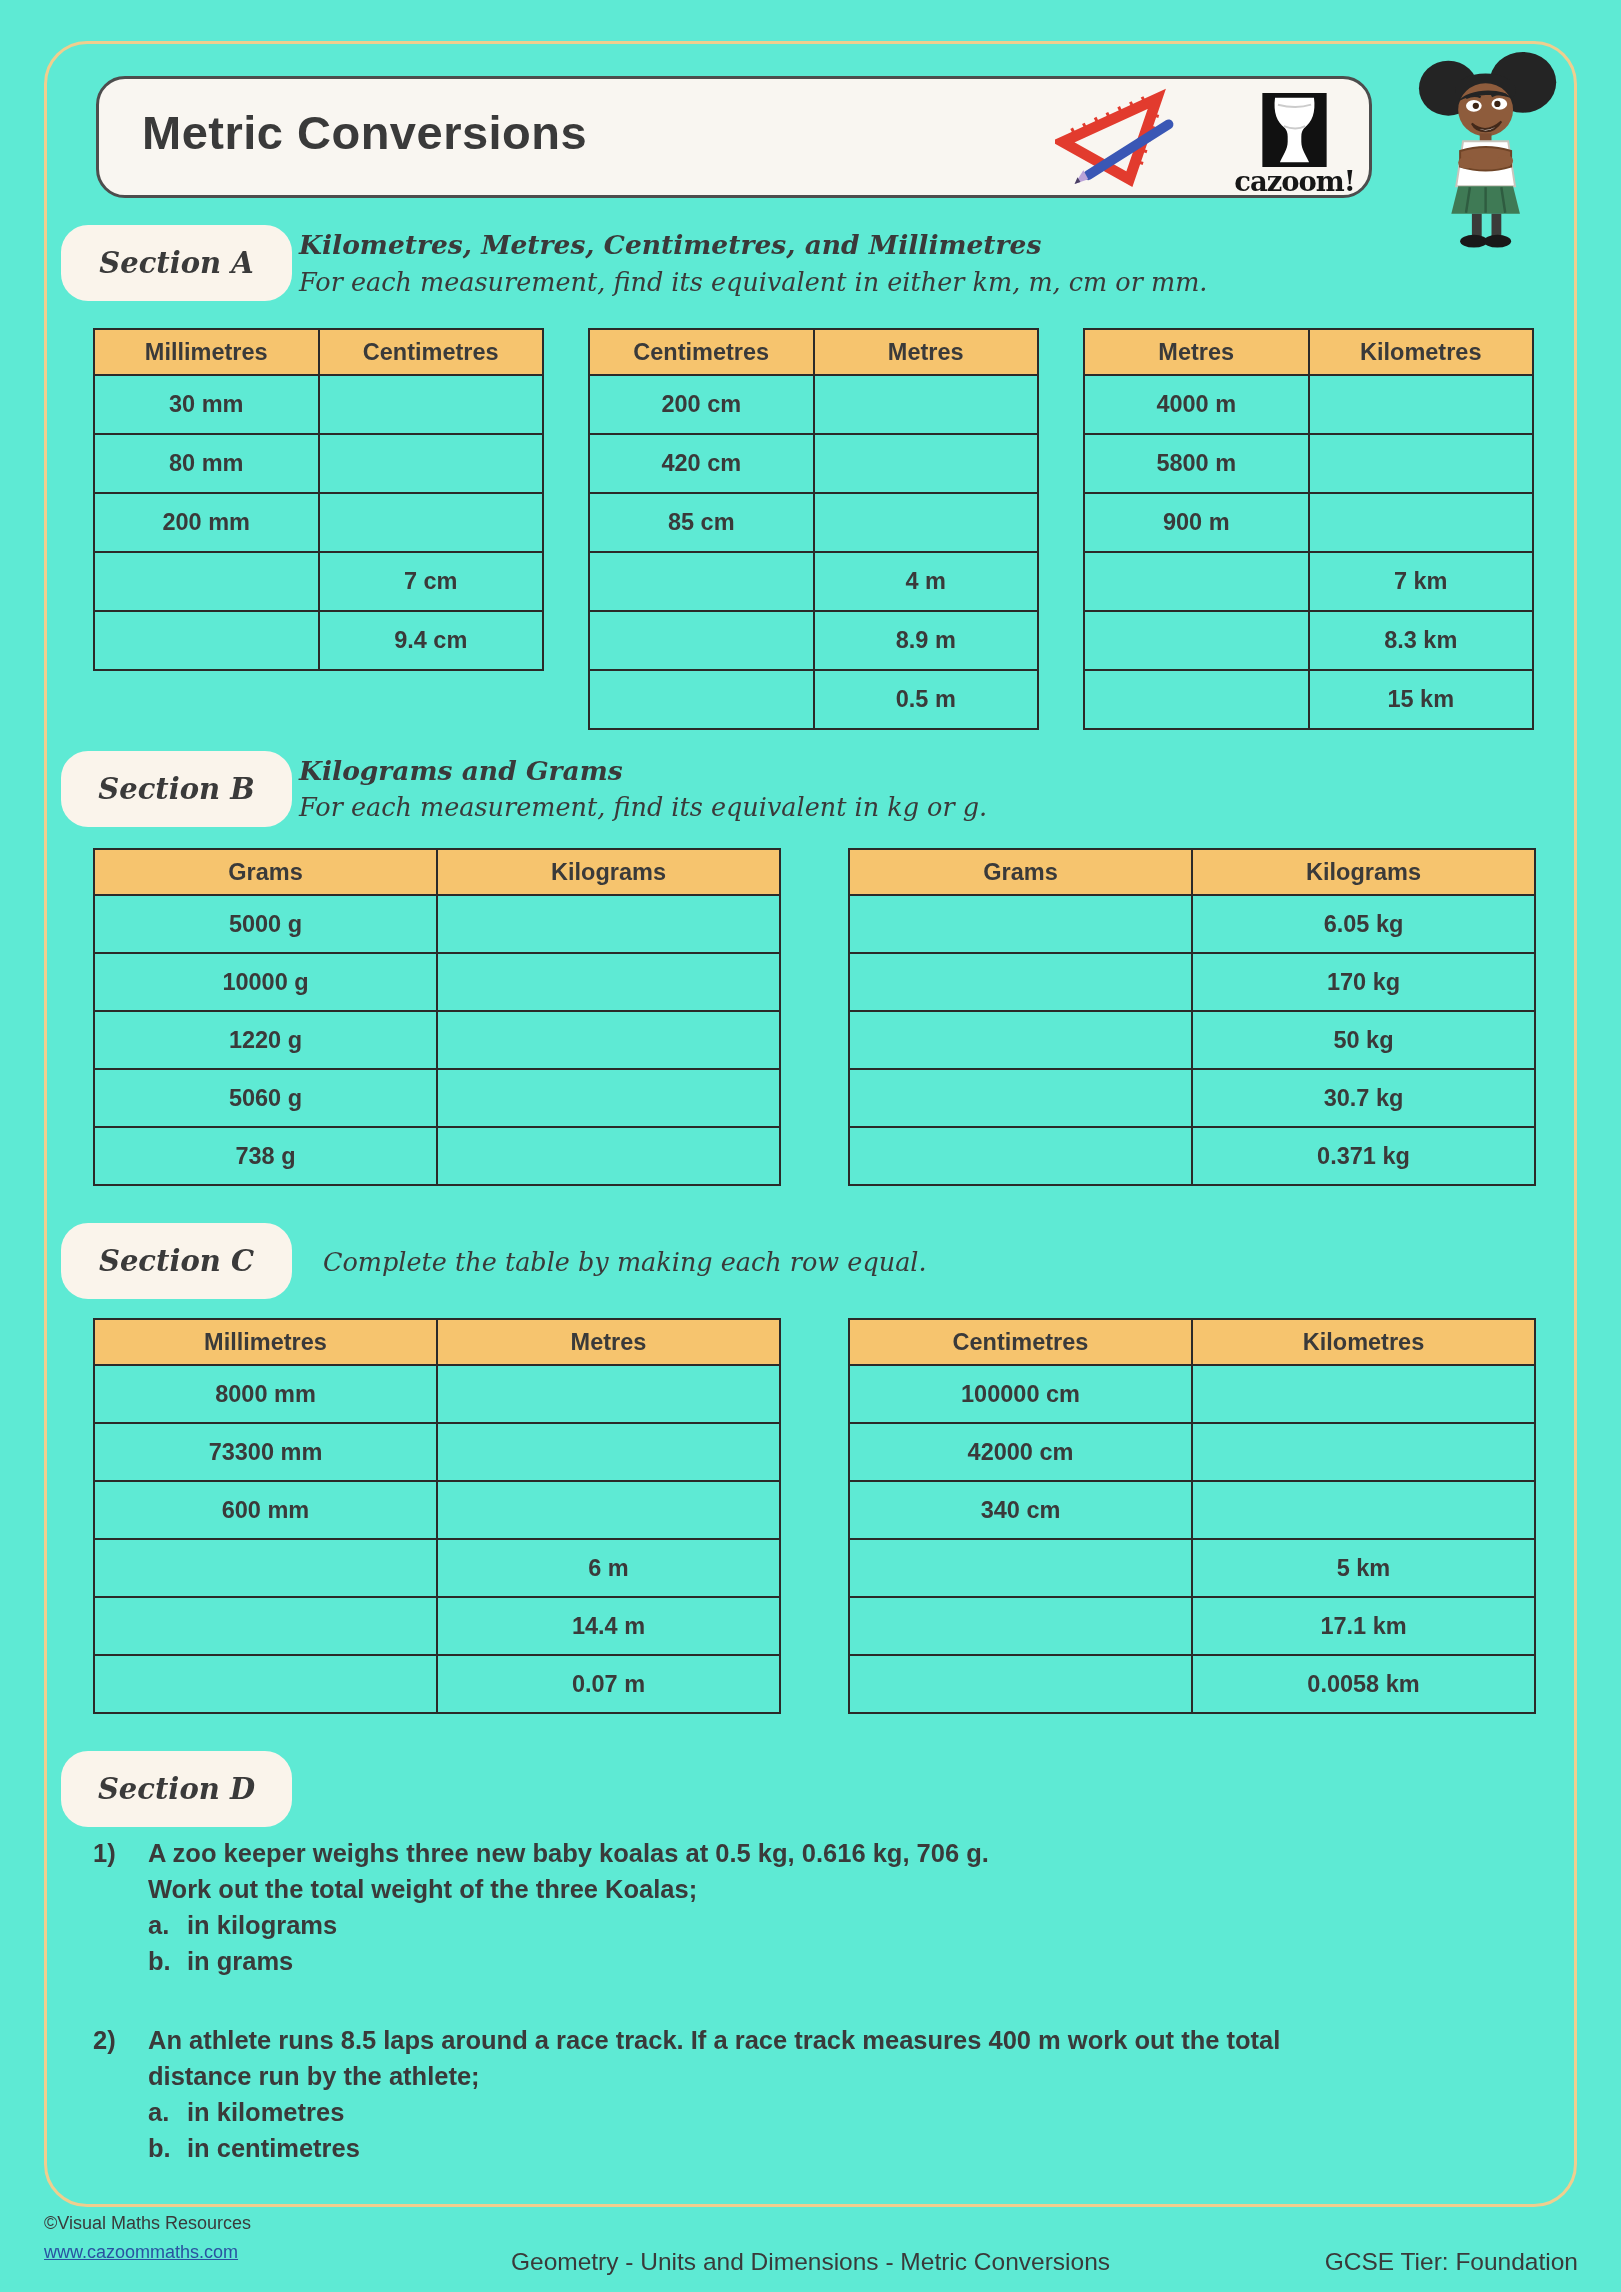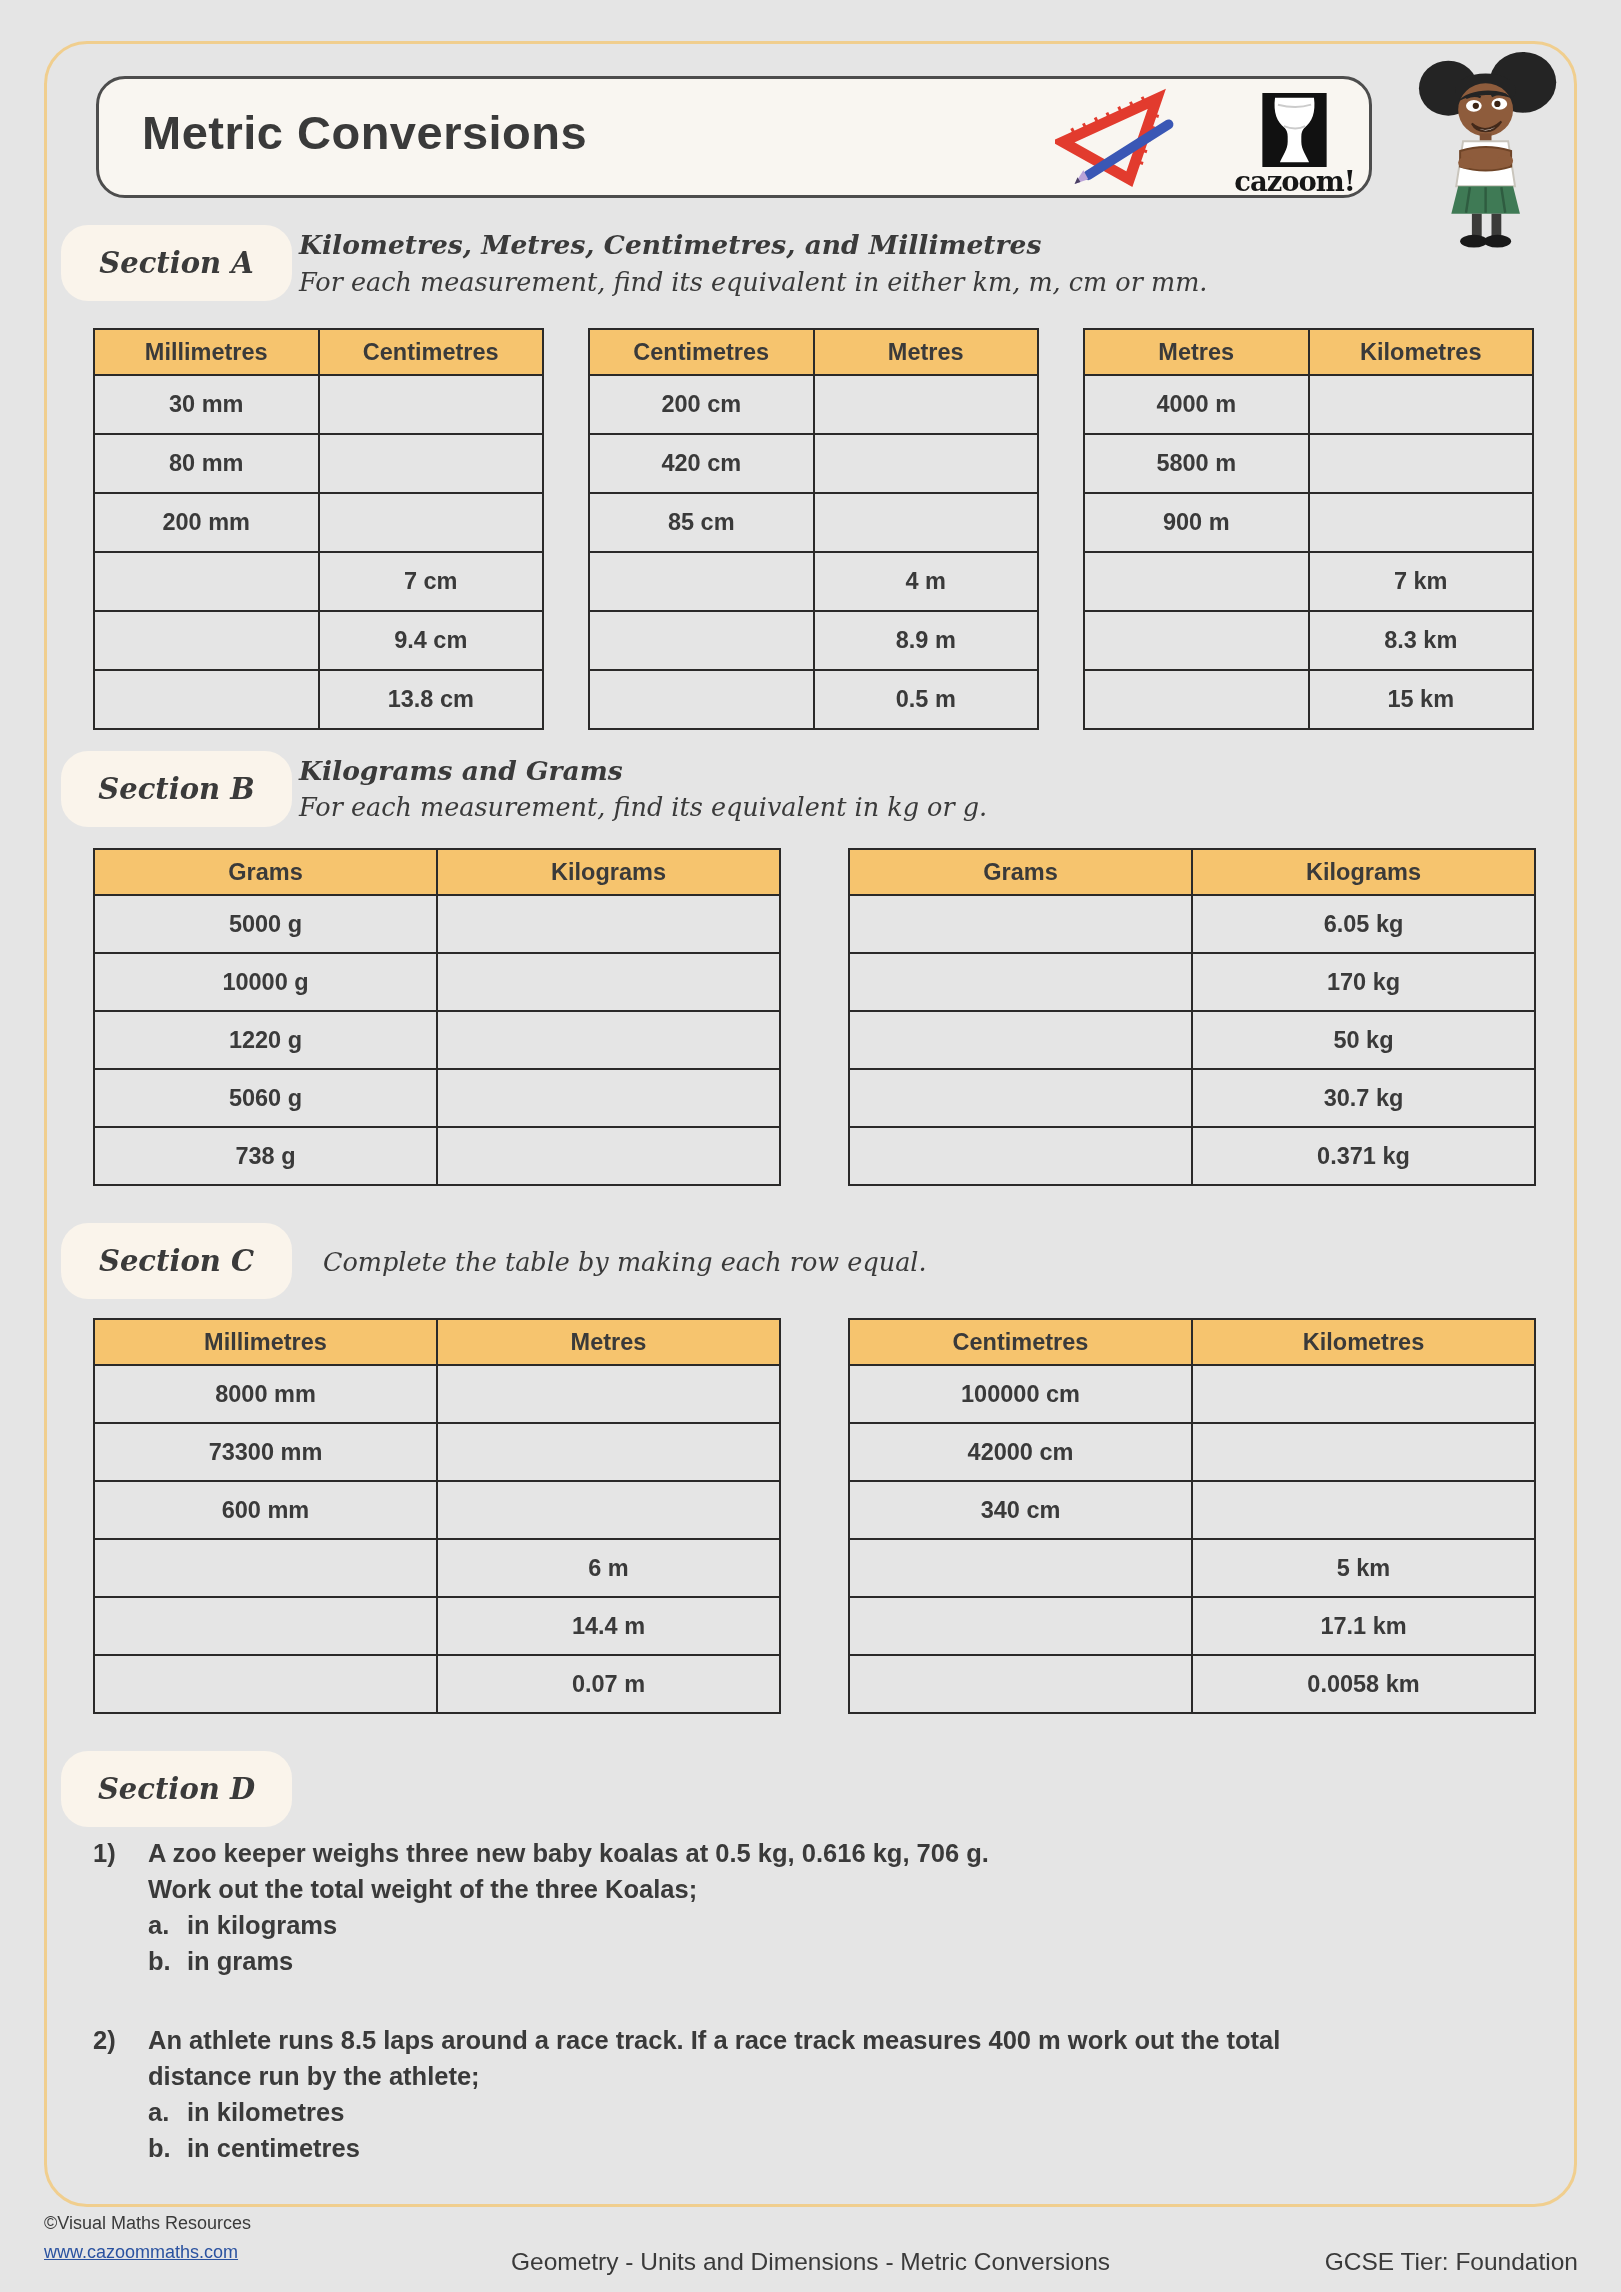--- a/index.html
+++ b/index.html
@@ -1,16 +1,16 @@
 <!DOCTYPE html>
 <html><head>
 <meta charset="utf-8">
 <style>
   html,body{margin:0;padding:0;background:#ffffff;}
-  .page{position:relative;width:1621px;height:2293px;background:#e5e5e5;overflow:hidden;
+  .page{position:relative;width:1621px;height:2293px;background:#5eead4;overflow:hidden;
         font-family:"Liberation Sans",sans-serif;color:#3a3a3a;}
   .page-border{position:absolute;left:44px;top:41px;width:1527px;height:2160px;
         border:3.9px solid #f0ce8e;border-radius:43px;}
   
   .title-box{position:absolute;left:96px;top:76px;width:1270px;height:116px;
         background:#f9f6f1;border:3.9px solid #4d4d4d;border-radius:29px;}
   .page-title{position:absolute;left:43px;top:25.5px;font-size:47px;font-weight:bold;
         letter-spacing:0.5px;color:#3a3a3a;}
   .setsquare{position:absolute;left:956px;top:5.9px;width:137px;height:110px;}
   .cazoom{position:absolute;left:1117px;top:13.7px;width:157px;text-align:center;}
@@ -140,24 +140,20 @@
             <td></td>
           </tr>
           <tr>
             <td></td>
             <td>7 cm</td>
           </tr>
           <tr>
             <td></td>
             <td>9.4 cm</td>
           </tr>
-          <tr>
-            <td></td>
-            <td>13.8 cm</td>
-          </tr>
         </tbody>
       </table>
     </div>
   <div class="tbl w460 r58" style="left:588px;top:328px;">
       <table>
         <thead>
           <tr>
             <th>Centimetres</th>
             <th>Metres</th>
           </tr>

